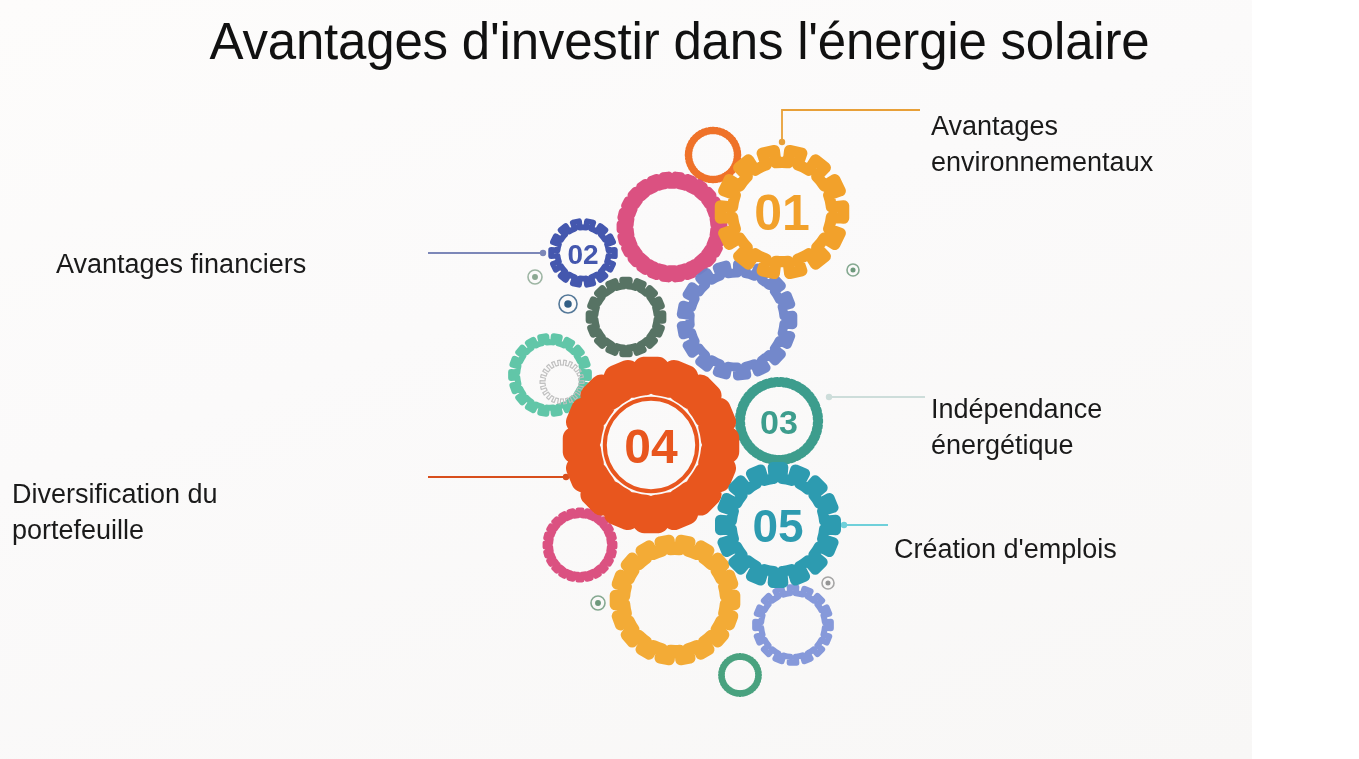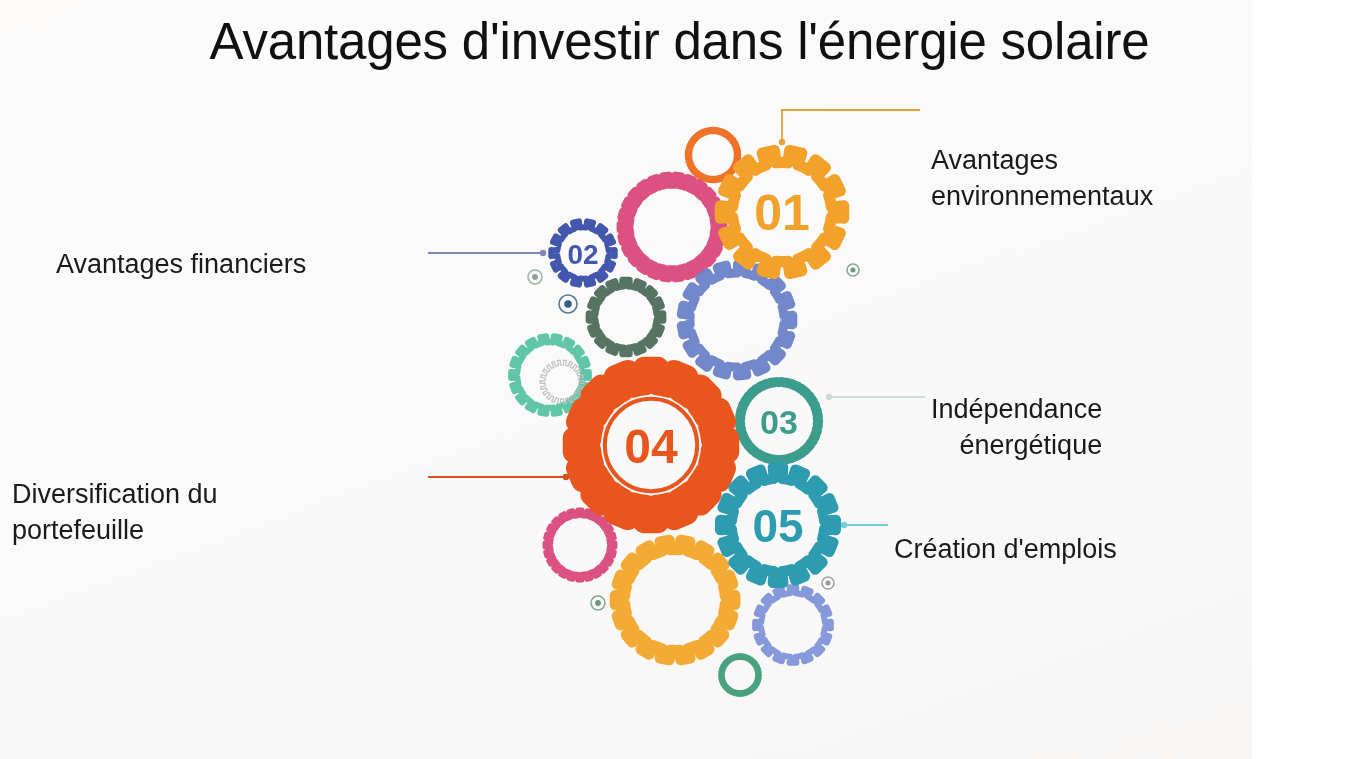--- a/index.html
+++ b/index.html
@@ -29,23 +29,23 @@
   }
   .label {
     position: absolute;
     font-family: "Liberation Sans", sans-serif;
     font-size: 27px;
     font-weight: 400;
     color: #1a1a1a;
     line-height: 1.34;
     white-space: pre-line;
   }
-  #lbl-01 { left: 931px; top: 108px; margin-top: 34px; }
+  #lbl-01 { left: 931px; top: 108px; }
   #lbl-02 { left: 14px;  top: 246px; margin-left: 42px; }
-  #lbl-03 { left: 931px; top: 391px; text-align: right; }
+  #lbl-03 { left: 931px; top: 391px; }
   #lbl-04 { left: 12px;  top: 476px; }
   #lbl-05 { left: 894px; top: 531px; }
   #gears-svg {
     position: absolute;
     left: 0; top: 0;
     width: 1359px;
     height: 759px;
   }
   .gearnum {
     font-family: "Liberation Sans", sans-serif;

